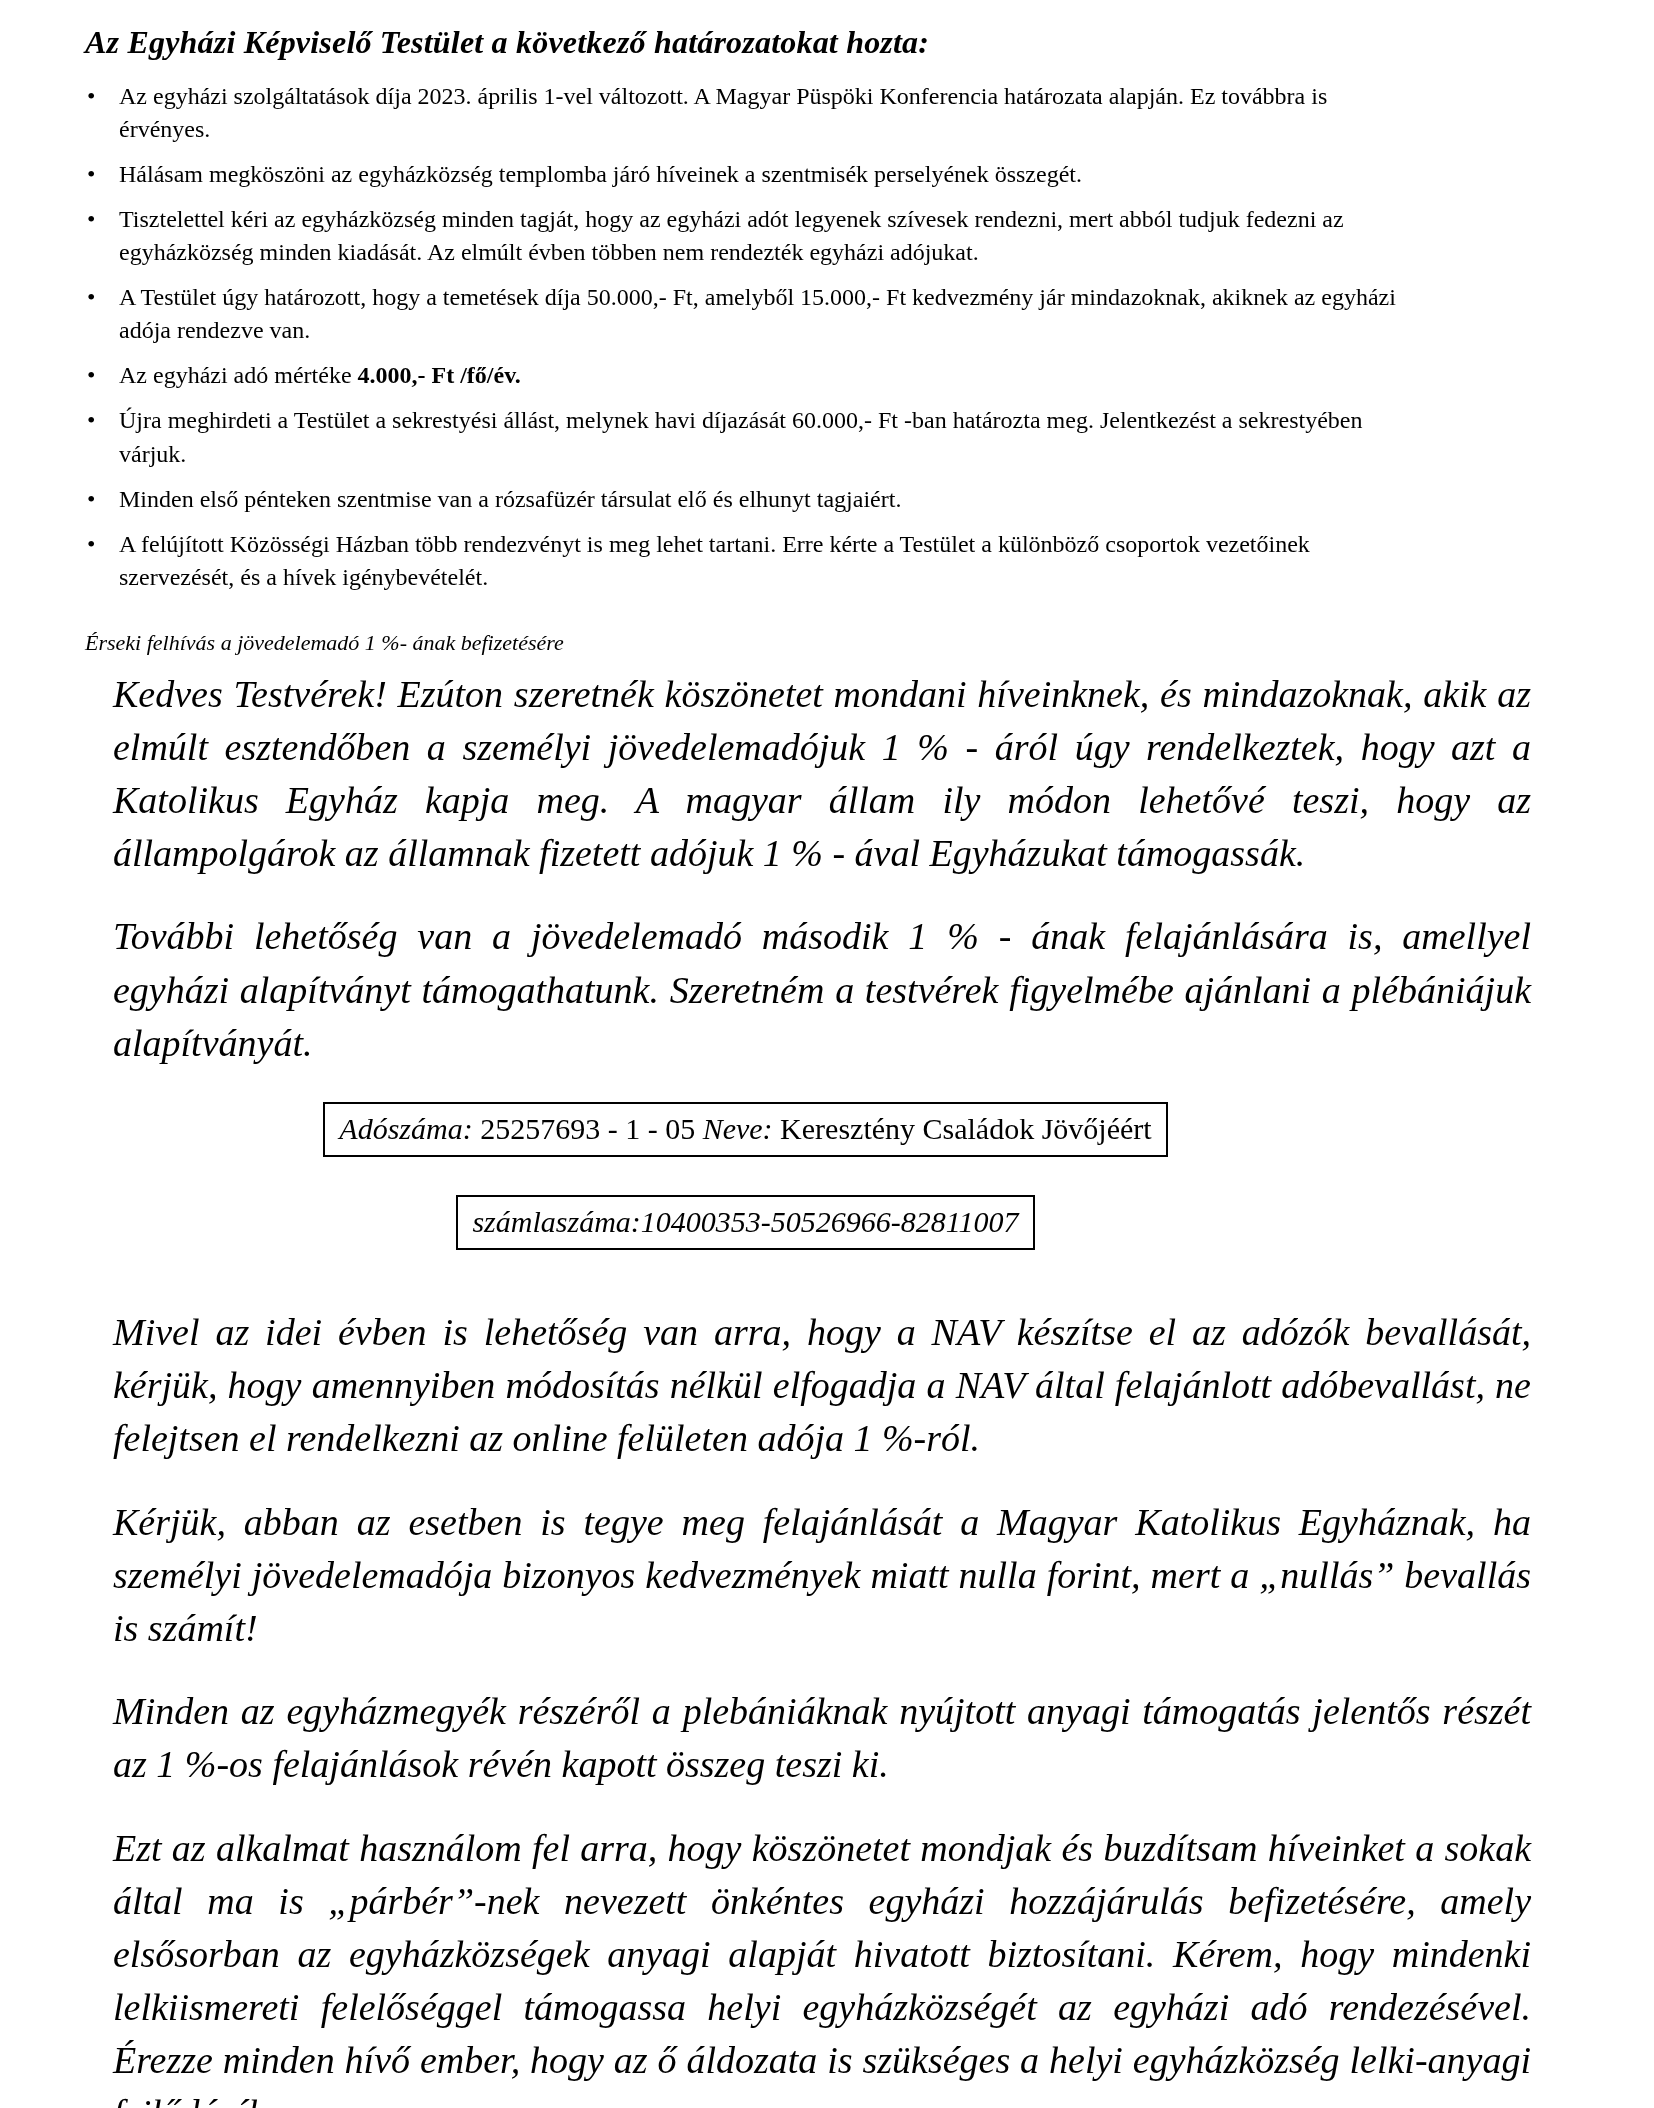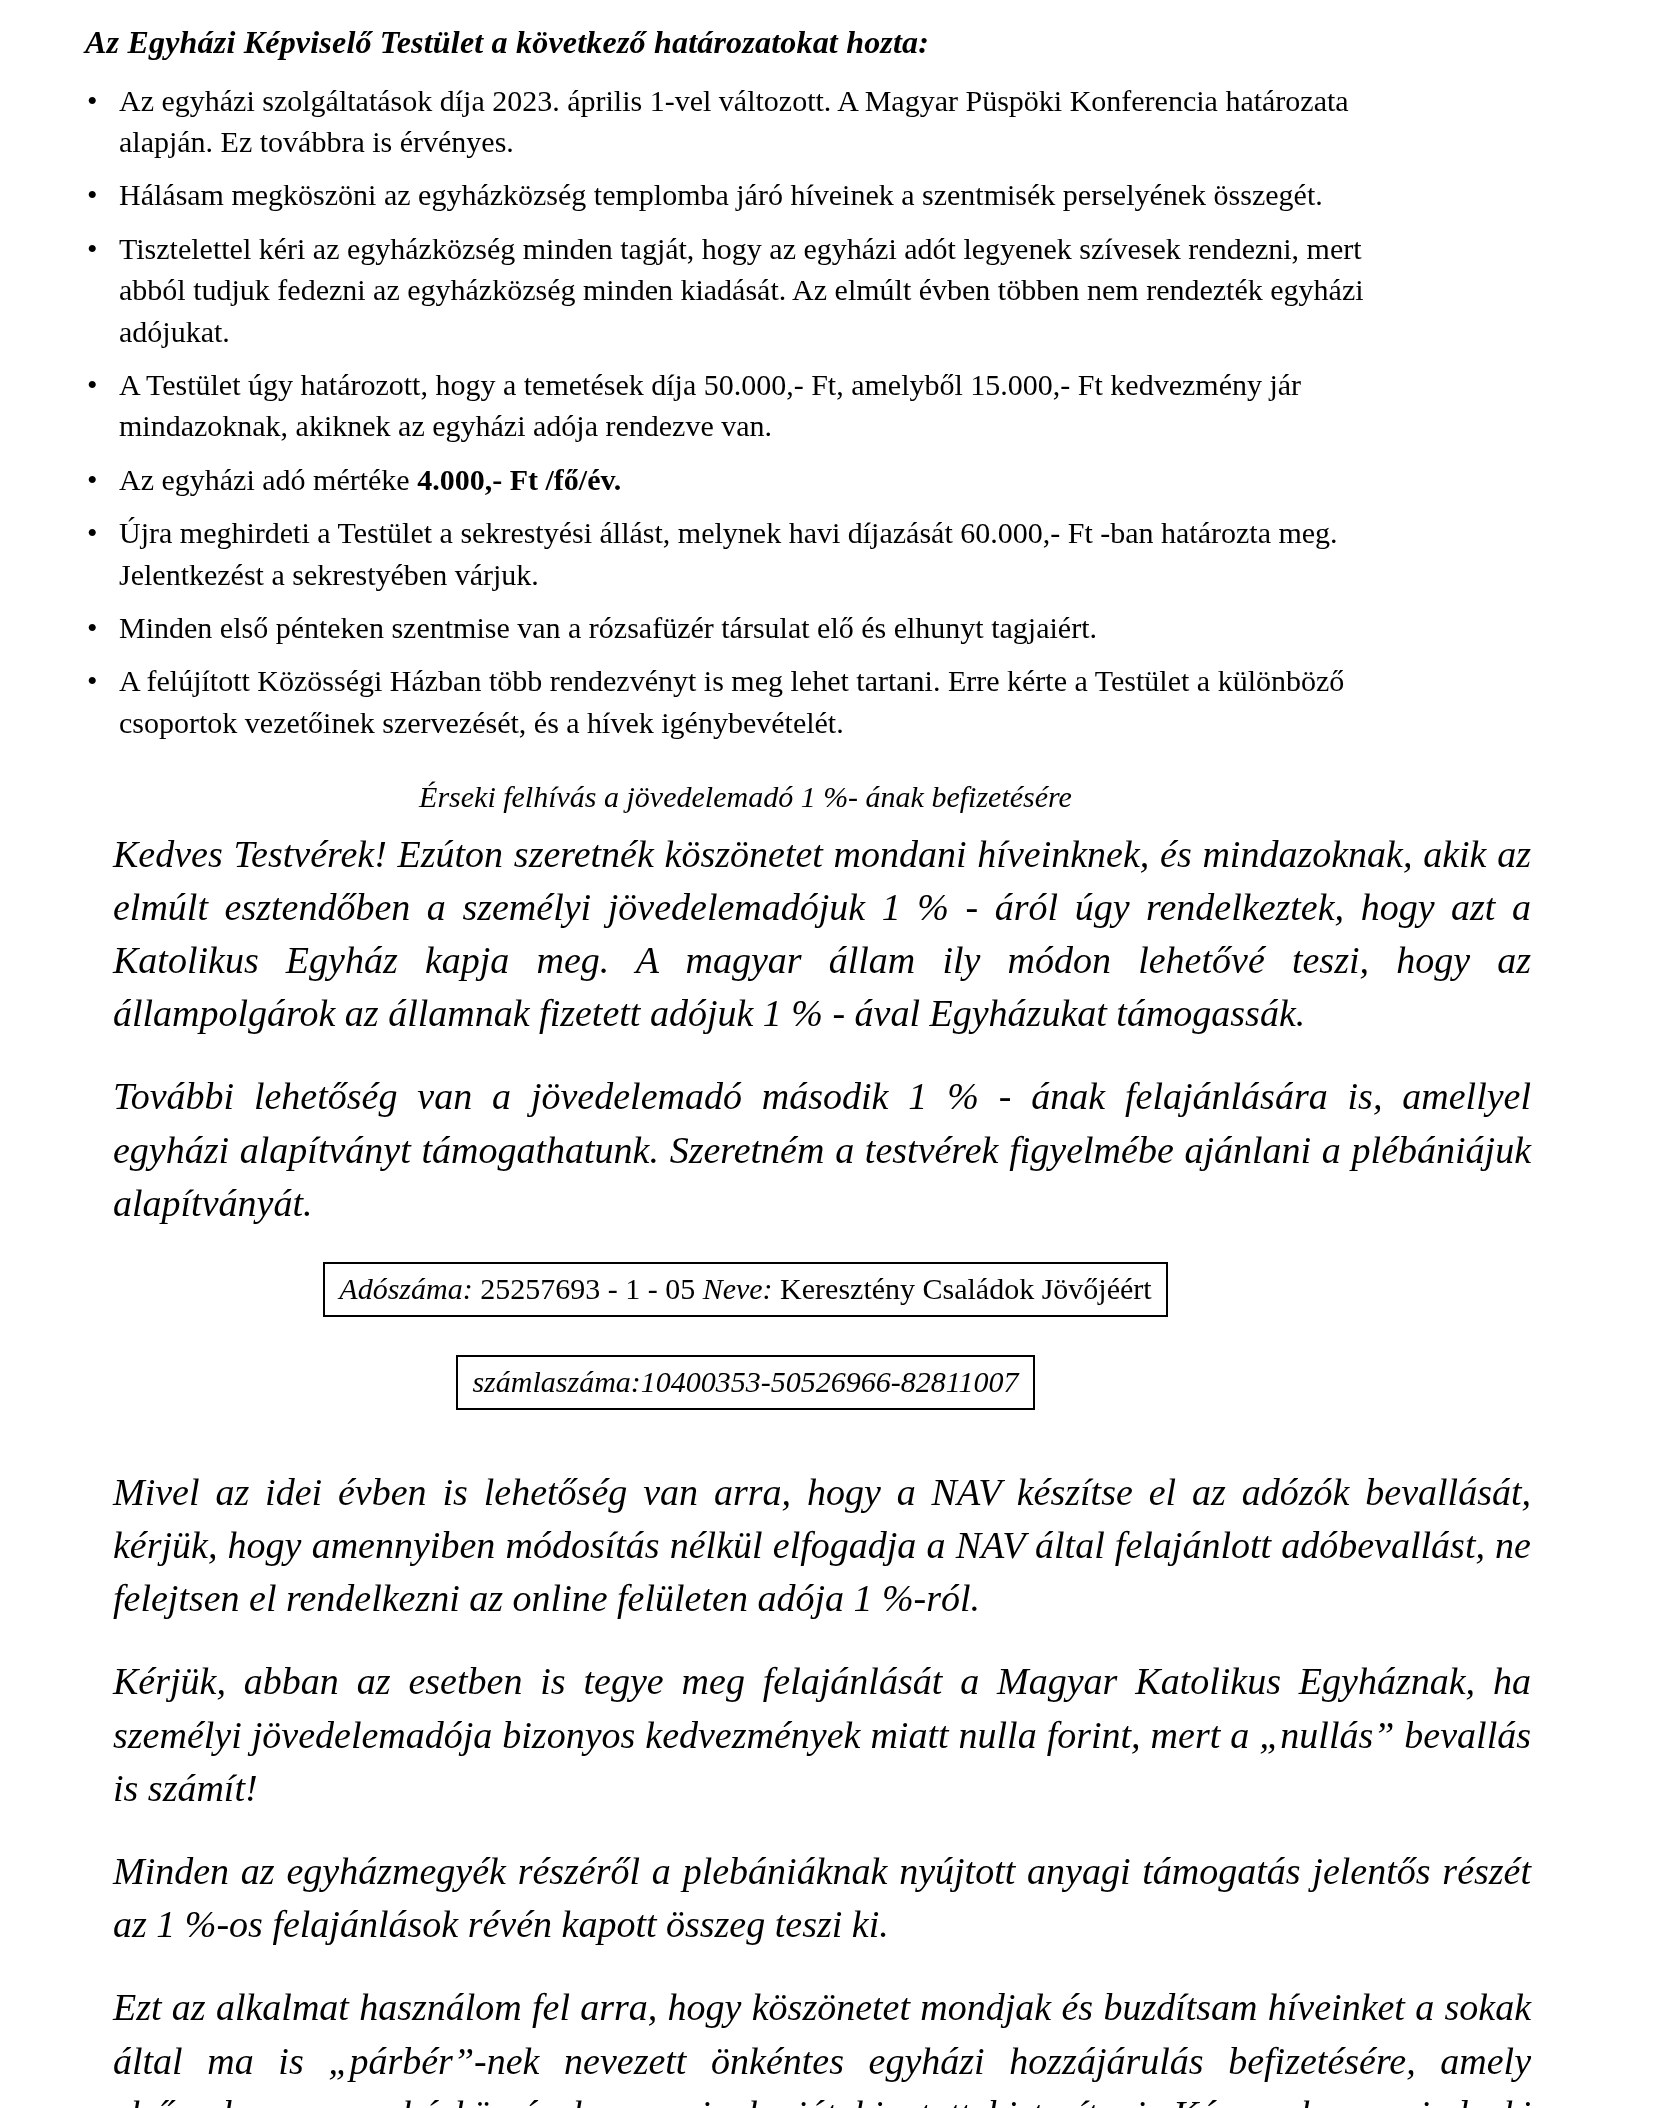--- a/index.html
+++ b/index.html
@@ -26,41 +26,41 @@
     font-weight: bold;
     font-style: italic;
     margin: 0 0 16px 0;
     line-height: 1.3;
     letter-spacing: 0.2px;
   }
   ul.decisions {
     list-style: none;
     margin: 0 0 34px 0;
     padding: 0;
-    font-size: 30px;
+    font-size: 24px;
     line-height: 1.38;
     max-width: 1462px;
   }
   ul.decisions li {
     position: relative;
     padding-left: 34px;
     margin-bottom: 12px;
     text-align: left;
   }
   ul.decisions li::before {
     content: "\2022";
     position: absolute;
     left: 2px;
     top: 0;
   }
   .section-heading {
-    font-size: 30px;
+    font-size: 22px;
     font-weight: normal;
     font-style: italic;
-    text-align: center;
+    text-align: left;
     margin: 34px 0 10px 0;
     line-height: 1.35;
   }
   p.body-par {
     font-size: 38px;
     line-height: 1.4;
     text-align: justify;
     margin: 0 0 30px 28px;
     width: 1418px;
     font-style: italic;

